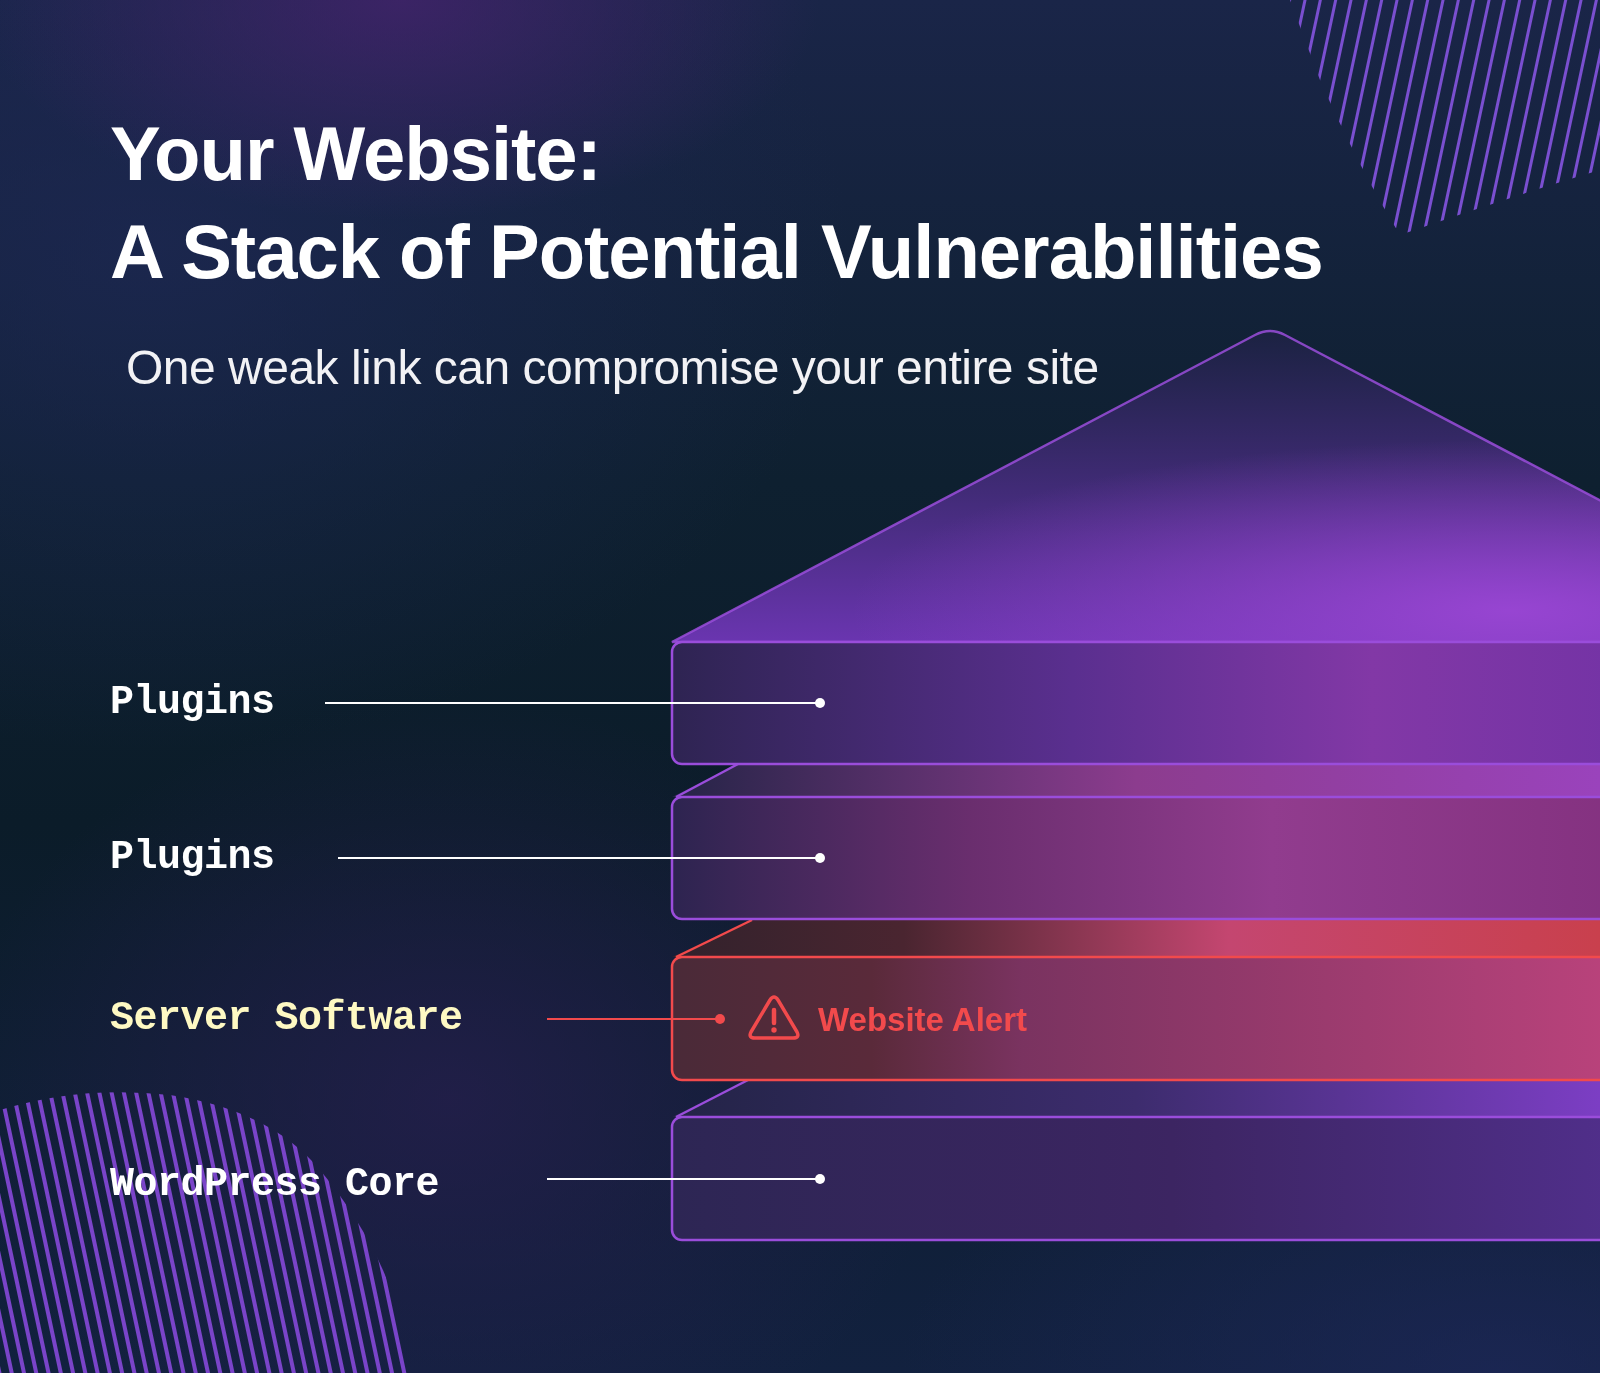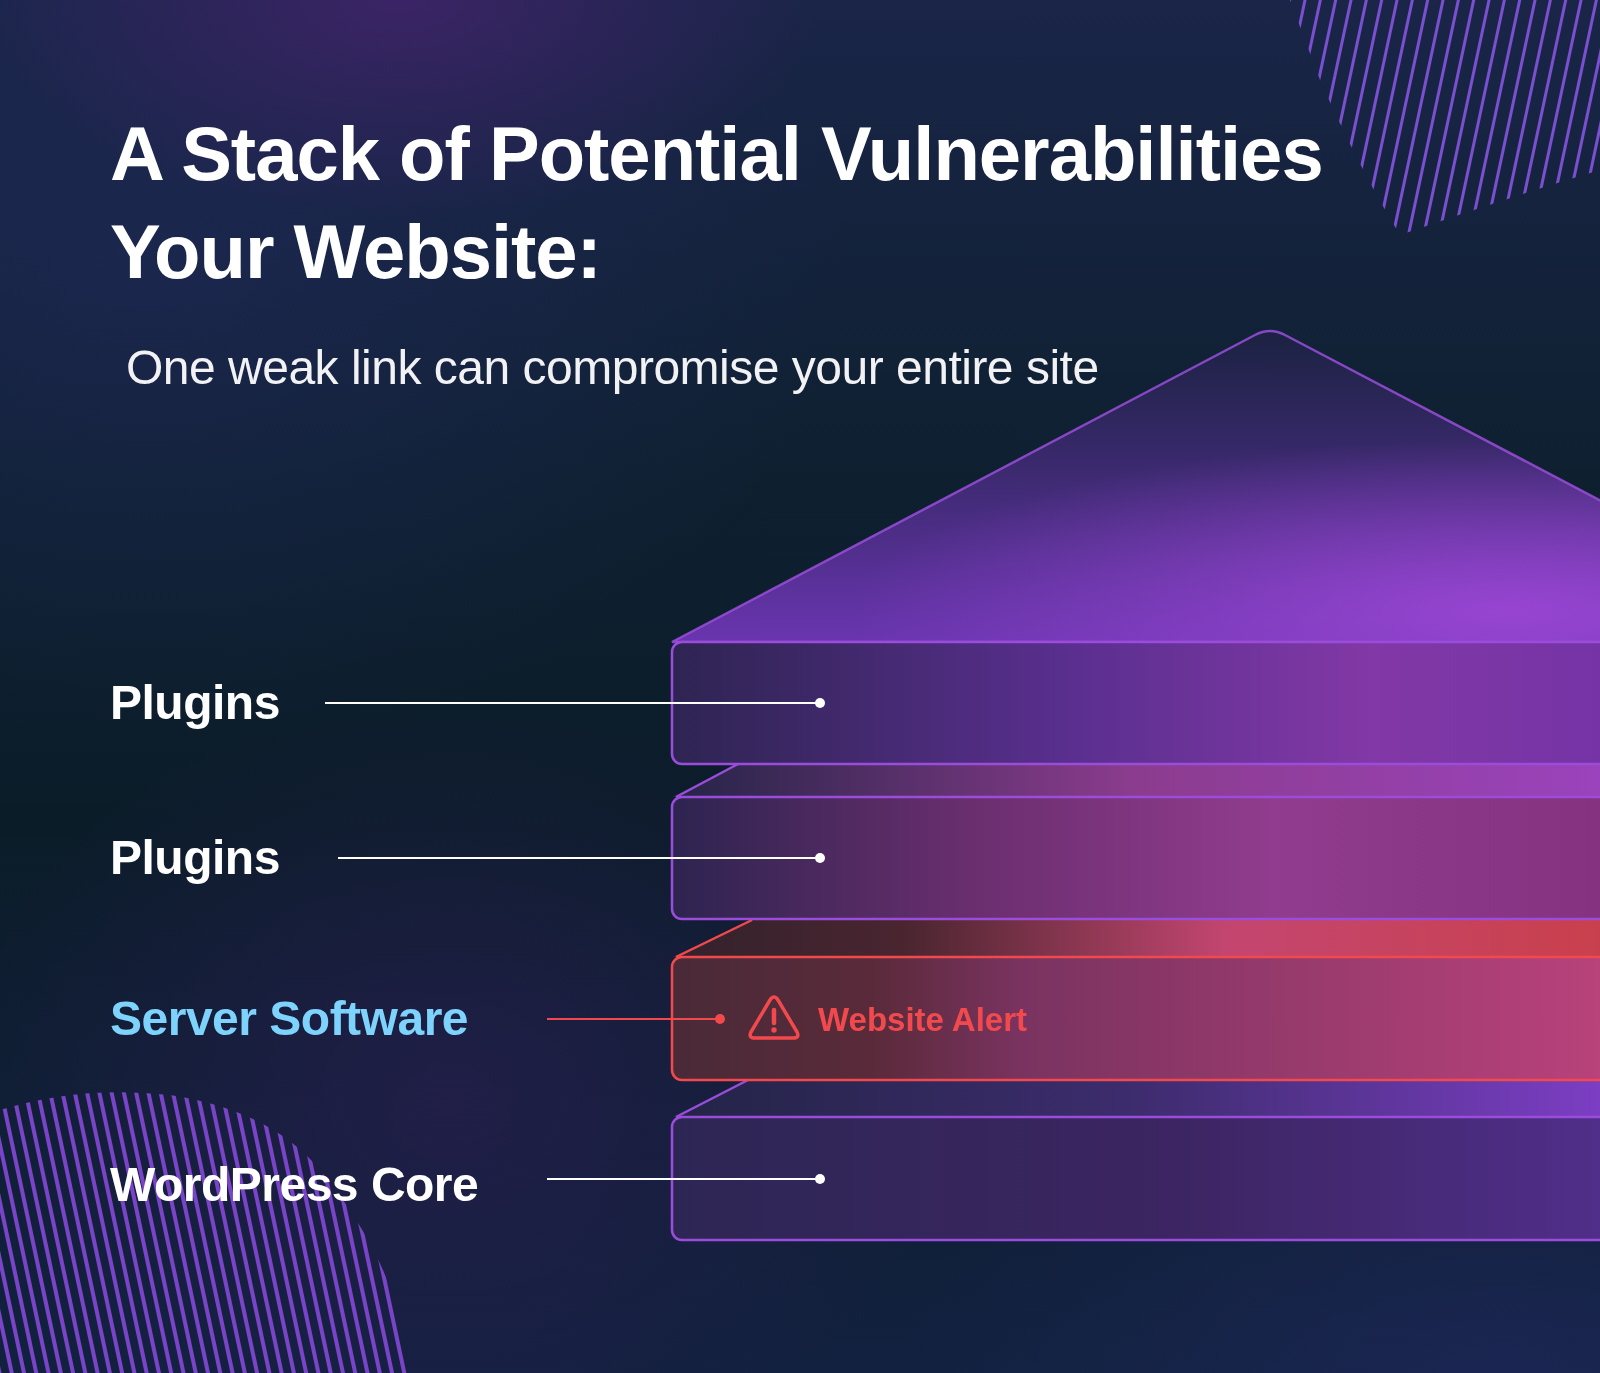--- a/index.html
+++ b/index.html
@@ -24,24 +24,24 @@
       letter-spacing: -1px;
     }
     .title span { display: block; }
     .subtitle {
       position: absolute; left: 110px; top: 322px; margin: 16px;
       color: #f2f2f5; font-weight: 400; font-size: 48px; line-height: 60px;
       letter-spacing: -0.5px;
     }
     .stack-svg { position: absolute; left: 0; top: 0; }
     .label {
-      position: absolute; left: 110px; font-weight: 700; font-size: 48px;
-      line-height: 56px; color: #ffffff; letter-spacing: -0.5px;
+      position: absolute; left: 110px; font-weight: 700; font-size: 40px;
+      line-height: 56px; color: #ffffff; letter-spacing: -0.5px; font-family: Liberation Mono, monospace;
     }
-    .label.alert { color: #7dd3fc; }
+    .label.alert { color: #fef9c3; }
     .alert-text {
       position: absolute; left: 818px; top: 998px;
       color: #f24a4c; font-weight: 700; font-size: 33px; line-height: 44px;
     }
     .warn-icon { position: absolute; left: 748px; top: 995px; width: 52px; height: 46px; }
   </style>
 </head>
 <body>
 
 <div class="bg"></div>
@@ -59,22 +59,22 @@
     </pattern>
     <pattern id="stripesBL" width="12" height="40" patternUnits="userSpaceOnUse" patternTransform="rotate(-12)">
       <rect x="0" y="0" width="4" height="40" fill="#7a44c9"></rect>
     </pattern>
   </defs>
   <rect x="1250" y="0" width="350" height="260" fill="url(#stripesTR)" clip-path="url(#clipTR)"></rect>
   <rect x="0" y="1060" width="420" height="313" fill="url(#stripesBL)" clip-path="url(#clipBL)"></rect>
 </svg>
 
 <h1 class="title">
+  <span>Your Website:</span>
   <span>A Stack of Potential Vulnerabilities</span>
-  <span>Your Website:</span>
 </h1>
 <p class="subtitle">One weak link can compromise your entire site</p>
 
 <svg class="stack-svg" width="1600" height="1373">
   <defs>
     <linearGradient id="pyrFill" x1="0" y1="0" x2="0" y2="1">
       <stop offset="0" stop-color="#1c2243" stop-opacity="0.9"></stop>
       <stop offset="1" stop-color="#6a35b0"></stop>
     </linearGradient>
     <radialGradient id="pyrGlow" cx="0.7" cy="0.9" r="0.55">

